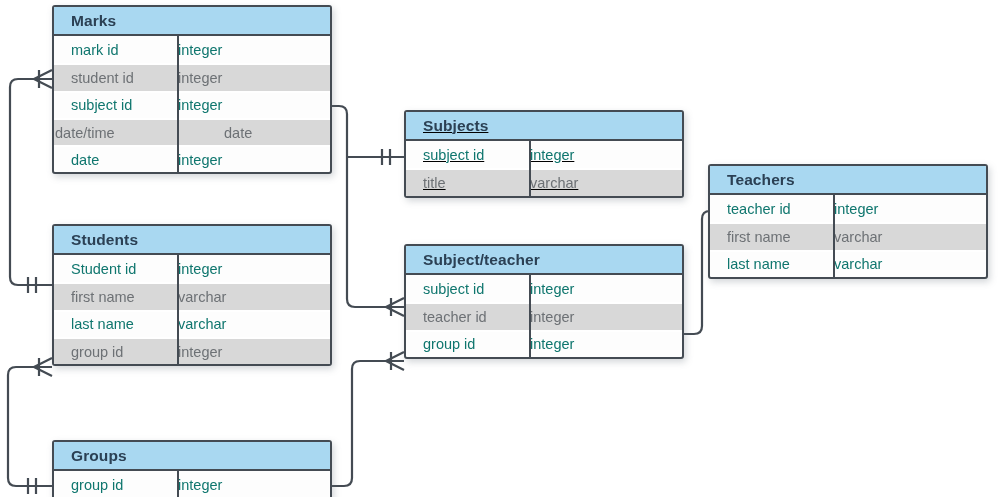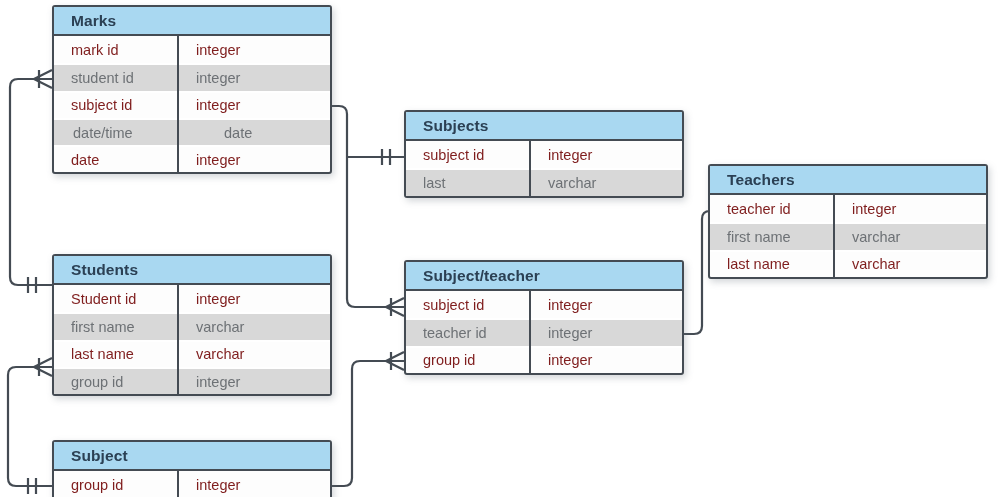--- a/index.html
+++ b/index.html
@@ -19,30 +19,30 @@
     border-radius:1px 1px 0 0;
   }
   .t-header span {
     font-weight:bold; font-size:15.5px; color:#2b4054; letter-spacing:.1px;
   }
   .t-body { position:relative; }
   .divider { position:absolute; left:123px; top:0; bottom:0; width:2px; background:#444b53; }
   .row { display:flex; height:27.3px; }
   .row + .row { border-top:2px solid #ffffff; }
   .row.alt { background:#d8d8d8; }
-  .cell { font-size:14.5px; color:#7f1d1d; display:flex; align-items:center; overflow:hidden; white-space:nowrap; }
+  .cell { font-size:14.5px; color:#0f766e; display:flex; align-items:center; overflow:hidden; white-space:nowrap; }
   .row.alt .cell { color:#6d7175; }
   .cell.name { width:123px; padding-left:17px; }
-  .cell.type { flex:1; padding-left:19px; }
+  .cell.type { flex:1; padding-left:1px; }
   
   .t-marks          { left:52px;  top:5px;   }
-  .t-students       { left:52px;  top:254px; }
+  .t-students       { left:52px;  top:224px; }
   .t-groups         { left:52px;  top:440px; }
-  .t-subjects       { left:404px; top:110px; }
-  .t-subject-teacher{ left:404px; top:260px; }
+  .t-subjects       { left:404px; top:110px;text-decoration:underline; }
+  .t-subject-teacher{ left:404px; top:244px; }
   .t-teachers       { left:708px; top:164px; }
   svg.wires { position:absolute; left:0; top:0; pointer-events:none; }
   svg.wires path { stroke:#444b53; stroke-width:2.2; fill:none; stroke-linejoin:round; }
 </style>
 </head>
 <body>
 
 <div id="canvas">
 
   <svg class="wires" width="1000" height="497" viewBox="0 0 1000 497">
@@ -135,21 +135,21 @@
         </div>
         <div class="row alt">
           <div class="cell name">group id</div>
           <div class="cell type">integer</div>
         </div>
       </div>
   </div>
 
   <div class="erd-table t-groups">
     <div class="t-header">
-      <span>Subject</span>
+      <span>Groups</span>
     </div>
     <div class="t-body">
       <div class="divider"></div>
     <div class="row">
           <div class="cell name">group id</div>
           <div class="cell type">integer</div>
         </div>
       </div>
   </div>
 
@@ -157,21 +157,21 @@
     <div class="t-header">
       <span>Subjects</span>
     </div>
     <div class="t-body">
       <div class="divider"></div>
     <div class="row">
           <div class="cell name">subject id</div>
           <div class="cell type">integer</div>
         </div>
         <div class="row alt">
-          <div class="cell name">last</div>
+          <div class="cell name">title</div>
           <div class="cell type">varchar</div>
         </div>
       </div>
   </div>
 
   <div class="erd-table t-subject-teacher">
     <div class="t-header">
       <span>Subject/teacher</span>
     </div>
     <div class="t-body">

